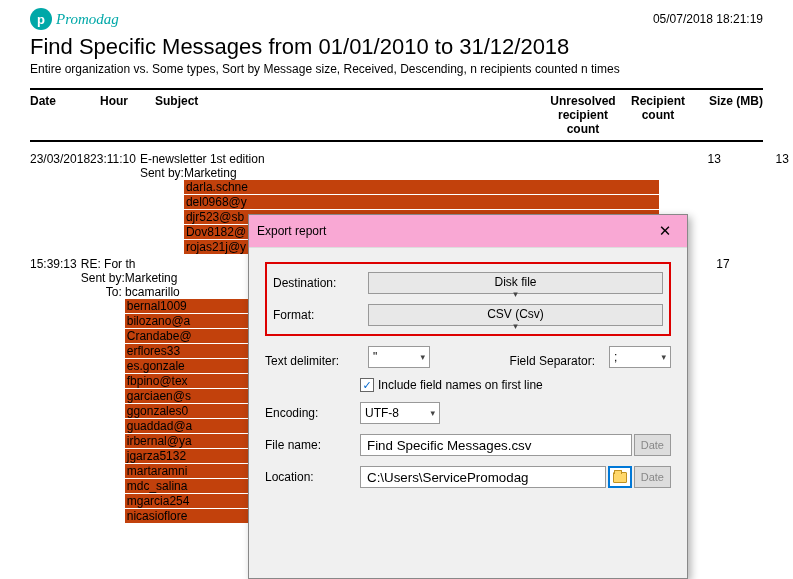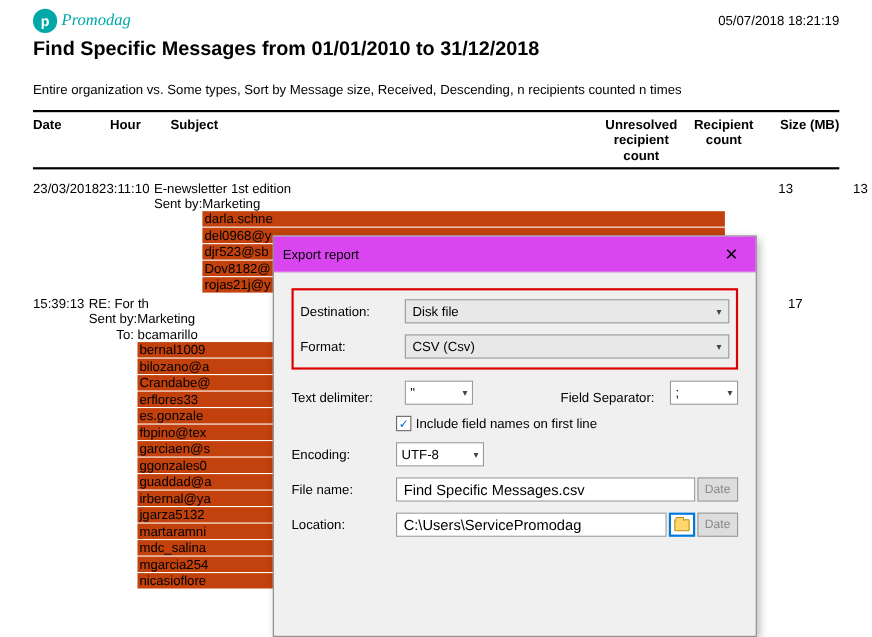--- a/index.html
+++ b/index.html
@@ -5,21 +5,21 @@
   * { box-sizing: border-box; margin: 0; padding: 0; }
   body { font-family: Arial, sans-serif; font-size: 12px; color: #000; background: #fff; width: 793px; height: 579px; overflow: hidden; position: relative; }
   
   .report-header { padding: 8px 30px 0 30px; }
   .logo-row { display: flex; justify-content: space-between; align-items: center; margin-bottom: 4px; }
   .logo { display: flex; align-items: center; gap: 4px; }
   .logo-icon { width: 22px; height: 22px; border-radius: 50%; background: #00a8a8; display: flex; align-items: center; justify-content: center; color: #fff; font-weight: bold; font-size: 13px; }
   .logo-text { color: #00a8a8; font-size: 15px; font-style: italic; font-family: Georgia, serif; }
   .timestamp { font-size: 12px; }
   
-  .report-title { font-size: 18px; font-weight: bold; margin-bottom: 19px; }
+  .report-title { font-size: 22px; font-weight: normal; margin-bottom: 2px; }
   .report-subtitle { font-size: 12px; margin-bottom: 12px; }
   .hr-thick { border: none; border-top: 2px solid #000; margin-bottom: 4px; }
   
   .table-header { display: flex; font-weight: bold; font-size: 12px; padding: 0 30px; }
   .col-date { width: 70px; }
   .col-hour { width: 55px; }
   .col-subject { flex: 1; }
   .col-unresolved { width: 80px; text-align: center; }
   .col-recipient { width: 70px; text-align: center; }
   .col-size { width: 70px; text-align: right; }
@@ -35,32 +35,32 @@
   .to-line { margin-left: 25px; }
   .recipient-list { margin-left: 44px; }
   .recipient-item { background: #c2410c; margin-bottom: 1px; padding: 0 2px; width: 475px; height: 14px; }
   .msg-nums { display: flex; }
   .msg-unresolved { width: 80px; text-align: right; padding-right: 18px; }
   .msg-recipient { width: 70px; text-align: right; padding-right: 20px; }
   .msg-size { width: 70px; text-align: right; }
   
   
   .dialog { position: absolute; left: 248px; top: 214px; width: 440px; height: 365px; background: #f0f0f0; border: 1px solid #888; box-shadow: 3px 3px 8px rgba(0,0,0,0.3); }
-  .dialog-titlebar { display: flex; justify-content: space-between; align-items: center; padding: 6px 8px; background: #d946ef; border-bottom: 1px solid #ddd; }
+  .dialog-titlebar { display: flex; justify-content: space-between; align-items: center; padding: 6px 8px; background: #f9a8d4; border-bottom: 1px solid #ddd; }
   .dialog-title { font-size: 12px; }
   .dialog-close { width: 28px; height: 20px; display: flex; align-items: center; justify-content: center; font-size: 15px; cursor: pointer; }
   
   .dialog-body { padding: 14px 16px; font-size: 12px; }
   .highlight-box { border: 2px solid #d00; padding: 8px 6px; margin-bottom: 10px; }
   .form-row { display: flex; align-items: center; margin-bottom: 10px; }
   .form-row:last-child { margin-bottom: 0; }
   .form-label { width: 95px; }
   .form-control { flex: 1; }
   
-  .select-box { background: #e8e8e8; border: 1px solid #999; height: 22px; padding: 2px 6px; display: flex; justify-content: space-between; align-items: center; cursor: pointer; }
+  .select-box { background: #e8e8e8; border: 1px solid #999; height: 22px; padding: 2px 6px; display: flex; justify-content: space-between; align-items: center; cursor: pointer; flex-direction: column; }
   .chevron { font-size: 9px; color: #444; }
   
   .text-input { background: #fff; border: 1px solid #999; height: 22px; padding: 2px 6px; width: 100%; }
   
   .small-select { background: #fff; border: 1px solid #999; height: 22px; width: 62px; padding: 2px 4px; display: flex; justify-content: space-between; align-items: center; cursor: pointer; }
   
   .checkbox-row { display: flex; align-items: center; gap: 4px; margin-left: 95px; margin-bottom: 10px; }
   .checkbox { width: 14px; height: 14px; border: 1px solid #666; background: #fff; display: flex; align-items: center; justify-content: center; font-size: 11px; color: #0066cc; cursor: pointer; }
   
   .input-with-btn { display: flex; gap: 2px; align-items: center; }

